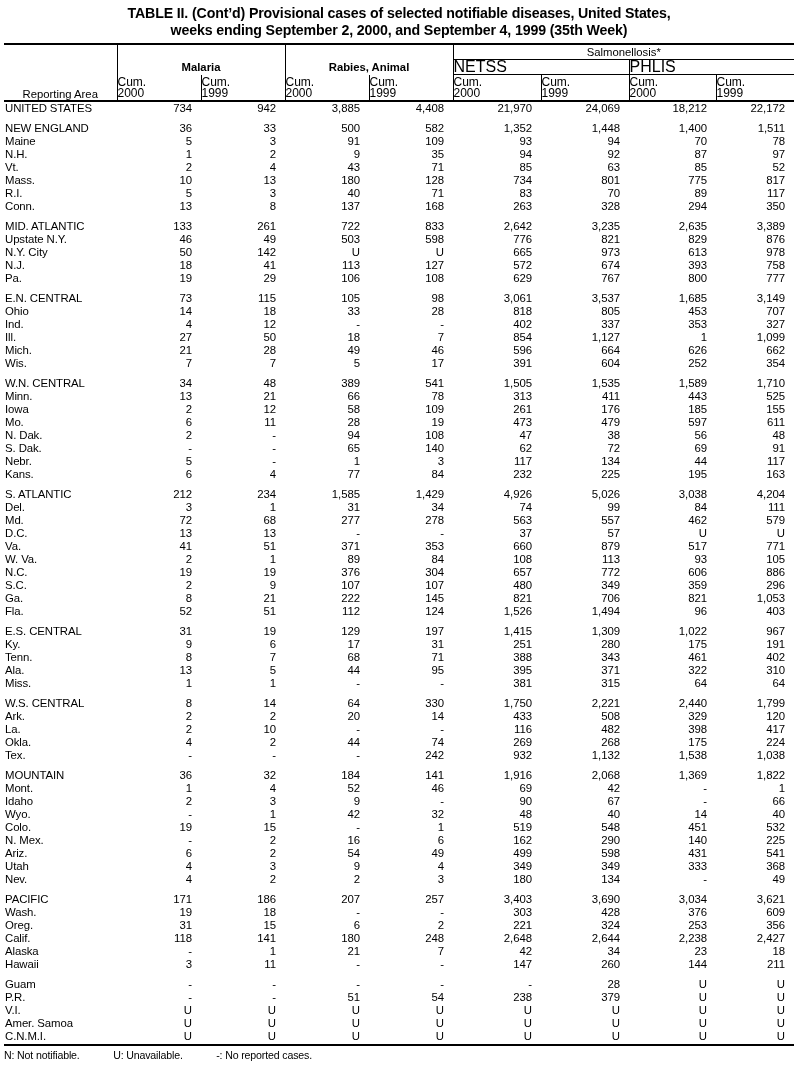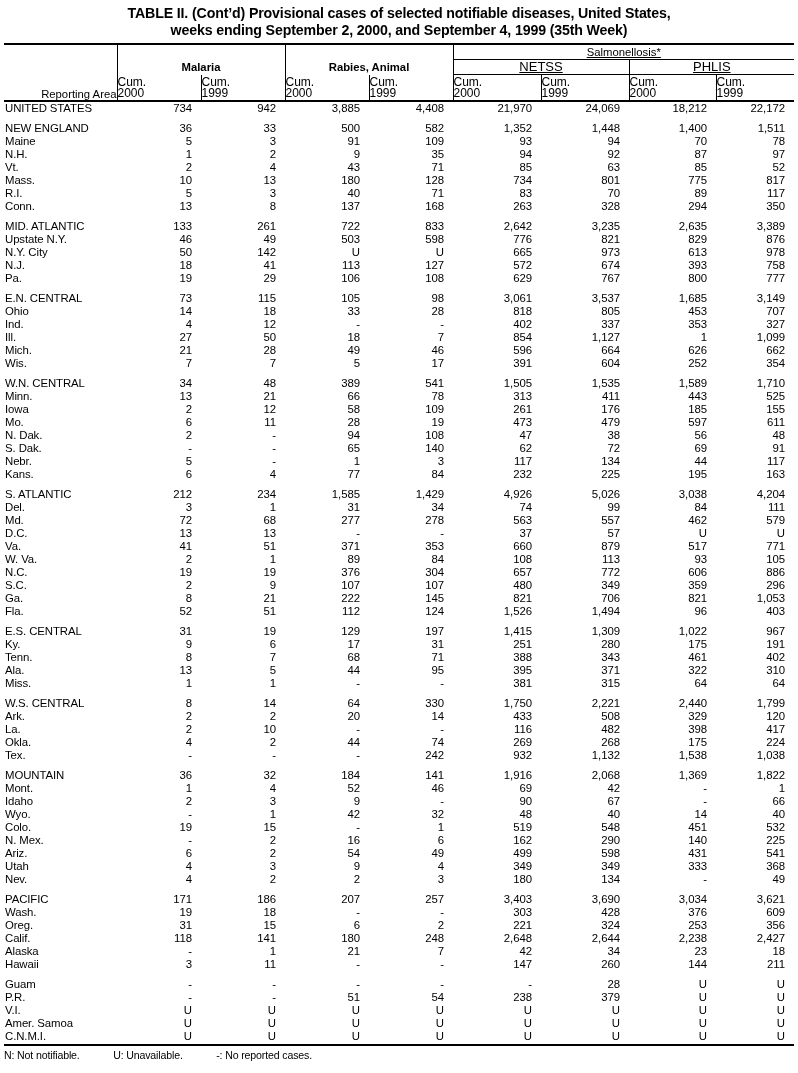--- a/index.html
+++ b/index.html
@@ -49,47 +49,46 @@
 
   
   .hdr-group {
     text-align: center;
     font-weight: bold;
     font-size: 11.3px;
     height: 15px;
     line-height: 14px;
   }
   .hdr-sub {
-    text-align: center;
     font-weight: bold;
-    font-size: 13px;
+    font-size: 16px;
     height: 15px;
     line-height: 14px;
   }
   .hdr-cum {
     text-align: left;
     font-weight: bold;
     font-size: 12px;
     line-height: 11.5px;
     height: 26px;
     padding-bottom: 1px;
   }
   .hdr-cum span { display: block; }
   .hdr-area {
     font-weight: bold;
     font-size: 11.3px;
-    text-align: right;
+    text-align: center;
     vertical-align: bottom;
     padding-left: 1px;
     padding-bottom: 1px;
   }
 
   .b-top    { border-top: 2.5px solid #000; }
   .b-bottom { border-bottom: 2.5px solid #000; }
-  .b-thin-bottom { border-bottom: 1.2px solid #000; text-decoration: underline; }
+  .b-thin-bottom { border-bottom: 1.2px solid #000; }
   .b-left   { border-left: 1.2px solid #000; }
 
   
   tr.datarow td { height: 13px; line-height: 13px; font-size: 11.4px; }
   tr.datarow td.area { text-align: left; padding-left: 1px; letter-spacing: -0.1px; }
   tr.datarow td.num  { text-align: right; padding-right: 9px; letter-spacing: -0.05px; }
   tr.spacer td { height: 7px; line-height: 7px; font-size: 1px; }
 
   
   .footnotes {

